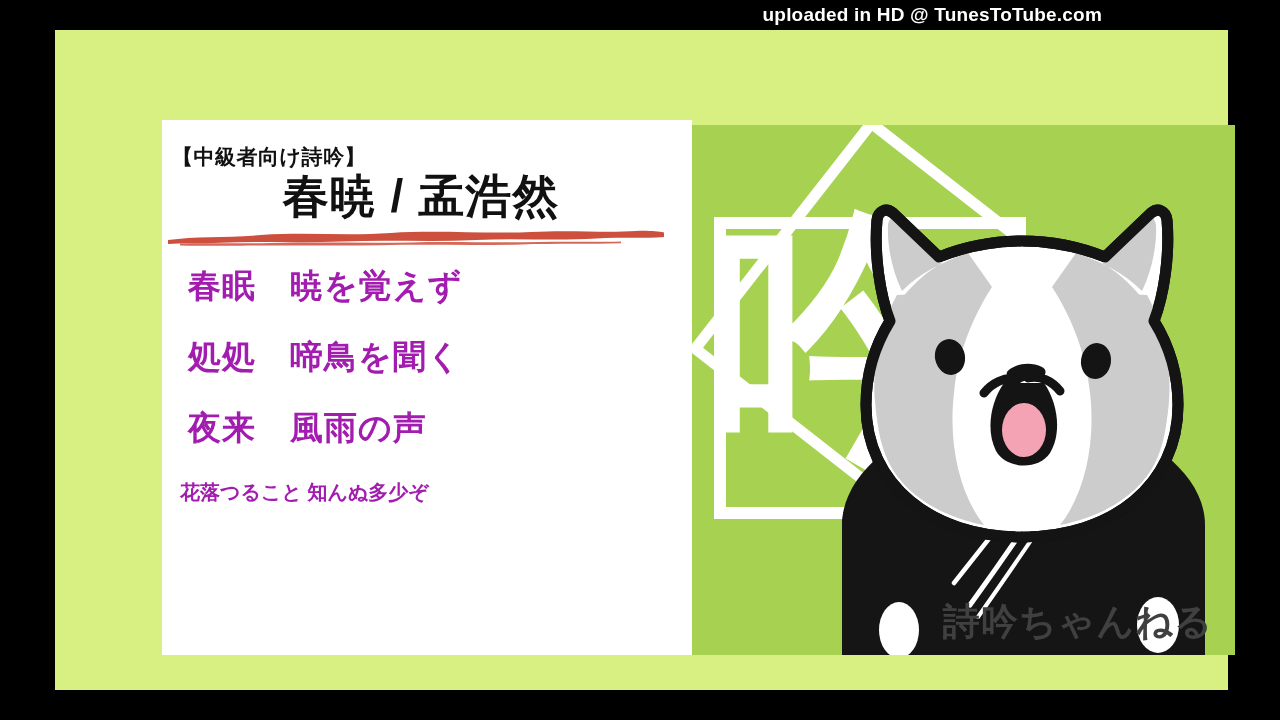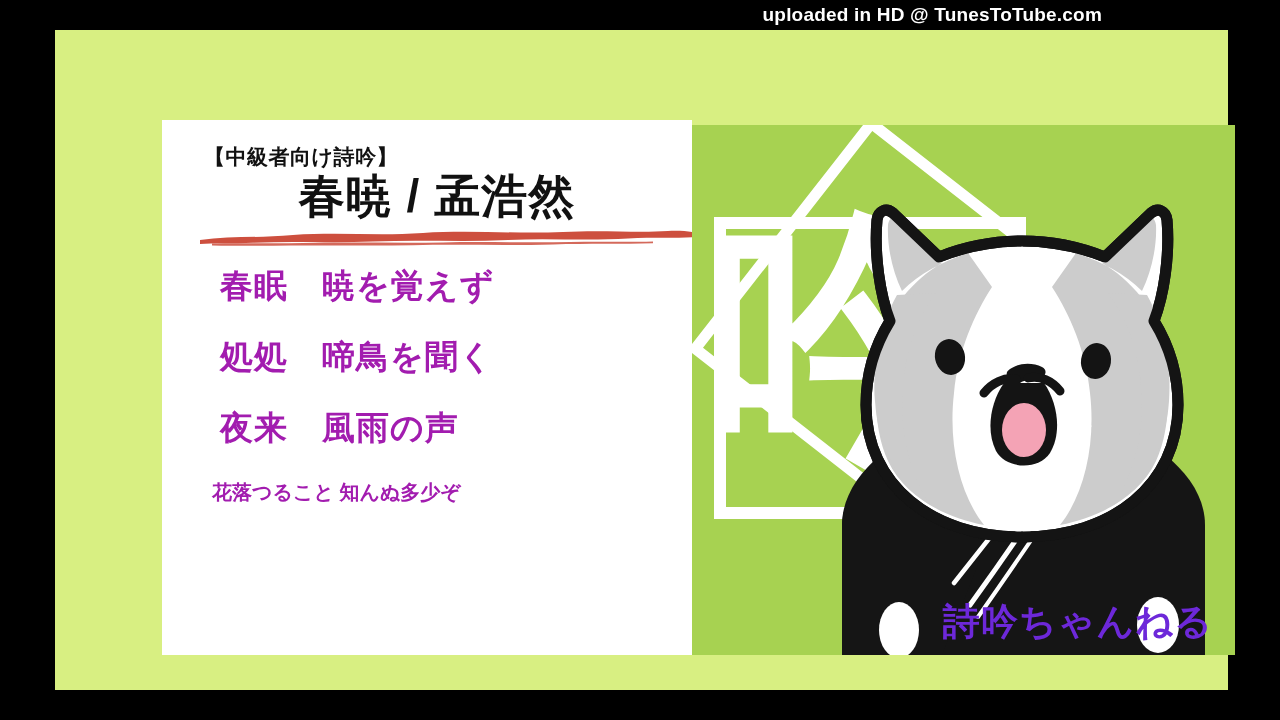--- a/index.html
+++ b/index.html
@@ -52,21 +52,21 @@
 
   
   .lyric-card {
     position: absolute;
     left: 107px;
     top: 90px;
     width: 530px;
     height: 535px;
     background: #ffffff;
     box-sizing: border-box;
-    padding: 26px 20px 0 40px;
+    padding: 26px 20px 0 8px;
     overflow: hidden;
   }
 
   .card-kicker {
     font-size: 21px;
     font-weight: bold;
     color: #111111;
     line-height: 1;
     letter-spacing: 0.5px;
     margin: 0 0 4px 2px;
@@ -125,21 +125,21 @@
     position: absolute;
     left: 0;
     top: 0;
     display: block;
   }
 
   .channel-name {
     position: absolute;
     right: 22px;
     bottom: 8px;
-    color: #6d28d9;
+    color: #404040;
     font-size: 37px;
     font-weight: bold;
     letter-spacing: 1px;
     white-space: nowrap;
     z-index: 5;
   }
 
   .watermark-kanji {
     position: absolute;
     left: 8px;

